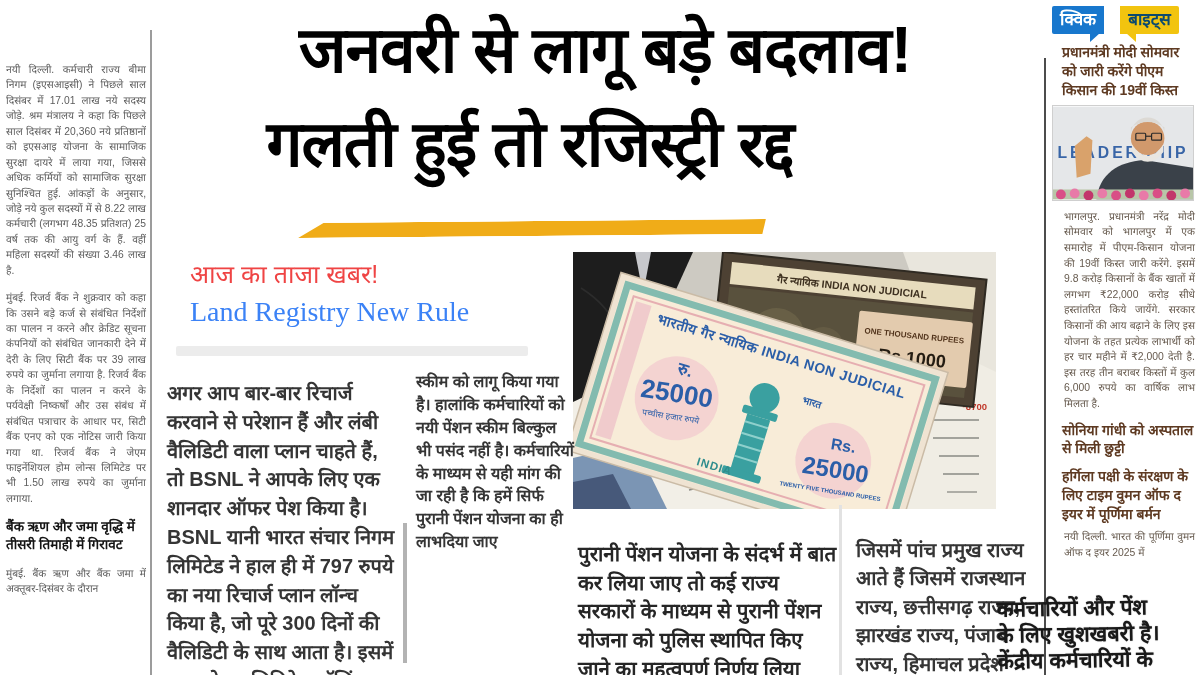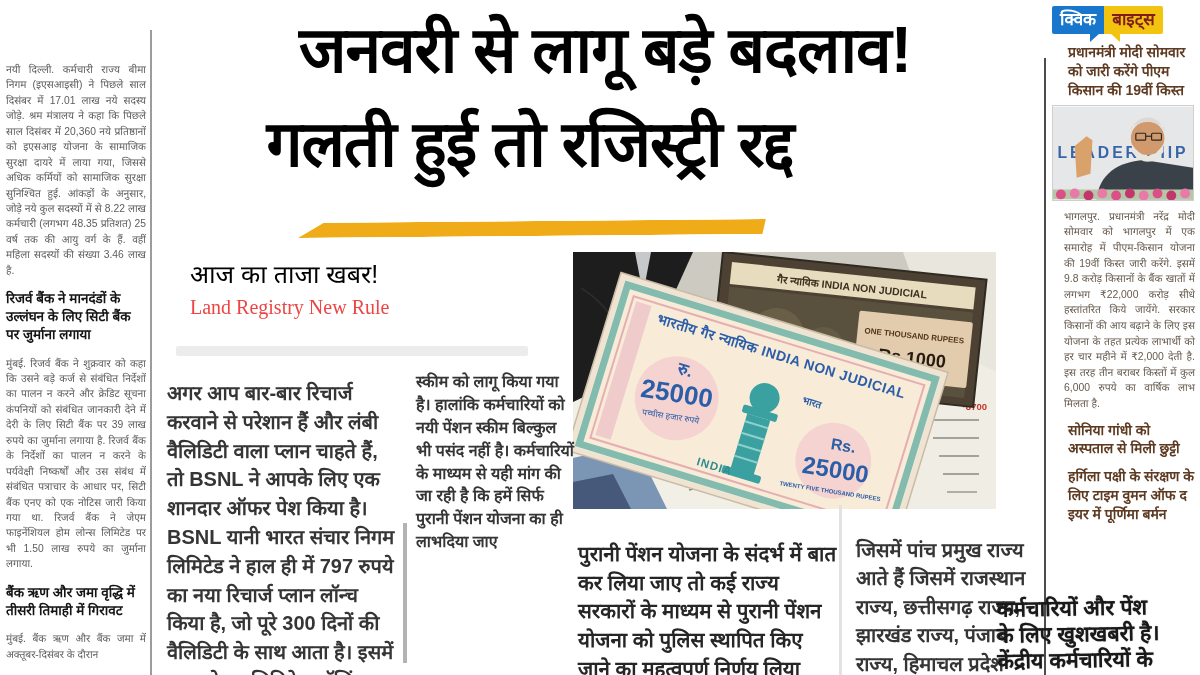--- a/index.html
+++ b/index.html
@@ -12,61 +12,60 @@
   .np-head{font-size:13.5px;font-weight:700;color:#141414;line-height:1.32;margin:0 0 6px 0;}
   .np-body{font-size:10.3px;color:#5c5c5c;line-height:1.5;text-align:justify;margin:12px 0 12px 0;filter:blur(.2px);}
   .v-div{background:#9c9c9c;width:2px;}
 
   
   .headline{font-weight:800;color:#000;text-align:center;white-space:nowrap;letter-spacing:-1px;}
   .hl1{left:165px;top:4px;width:880px;font-size:64px;}
   .hl2{left:180px;top:98px;width:700px;font-size:64px;}
   .accent-bar{left:298px;top:221px;width:468px;height:15px;transform:rotate(-.5deg);
               clip-path:polygon(26px 0,100% 0,99.2% 100%,0 100%);}
-  .kicker-hi{left:190px;top:256px;font-size:25px;color:#000000;}
-  .kicker-en{left:190px;top:296px;font-size:20px;color:#ef4444;font-family:"Liberation Serif","DejaVu Serif",serif;}
+  .kicker-hi{left:190px;top:256px;font-size:25px;color:#ef4444;}
+  .kicker-en{left:190px;top:296px;font-size:28px;color:#3b82f6;font-family:"Liberation Serif","DejaVu Serif",serif;}
   .gray-bar{left:176px;top:346px;width:352px;height:10px;background:#ececec;border-radius:2px;}
 
   
   .news-col{font-weight:600;color:#353535;}
   .col1{left:167px;top:379px;width:228px;font-size:20px;line-height:1.44;}
   .col2{left:416px;top:371px;width:160px;font-size:16px;line-height:1.43;}
   .col3{left:578px;top:540px;width:262px;font-size:20.5px;line-height:1.4;color:#262626;}
   .col4{left:856px;top:536px;width:188px;font-size:20px;line-height:1.42;}
   .col2-line{left:403px;top:523px;width:4px;height:140px;background:#b3b3b3;}
   .col34-line{left:839px;top:505px;width:3px;height:170px;background:#e2e2e2;}
 
   
   .rs-div{left:1044px;top:58px;height:617px;width:2px;background:#4c4c4c;}
   .sidebar{left:1052px;top:6px;width:143px;}
   .logo-row{display:flex;align-items:flex-start;}
   .logo-box{font-weight:700;font-size:17px;padding:5px 8px 6px 8px;position:relative;line-height:1;}
   .logo-blue{color:#fff;border-radius:2px 0 0 2px;}
-  .logo-yellow{color:#7f1d1d;border-radius:0 2px 2px 0;}
+  .logo-yellow{color:#0c4a6e;border-radius:0 2px 2px 0;margin-left:16px;}
   .tail{position:absolute;width:0;height:0;bottom:-8px;}
   .tail-blue{right:4px;border-top:9px solid #1877CD;border-right:10px solid transparent;}
   .tail-yellow{left:6px;border-top:9px solid #F2C40F;border-left:10px solid transparent;}
-  .sb-head{font-size:14px;font-weight:700;color:#5E3A22;line-height:1.35;margin:9px 0 5px 16px;}
+  .sb-head{font-size:14px;font-weight:700;color:#5E3A22;line-height:1.35;margin:9px 0 5px 10px;}
   .sb-body{font-size:10.4px;color:#665a4e;line-height:1.5;text-align:justify;margin:0 0 6px 12px;filter:blur(.2px);}
   .sb-photo{display:block;margin-top:4px;border:1px solid #cfcfcf;}
 
   
   .overlay-text{left:997px;top:596px;width:208px;font-size:21.5px;font-weight:700;color:#191919;
                 line-height:1.2;transform:rotate(-1deg);text-shadow:0 0 1px rgba(40,40,40,.55);}
 
   svg text{font-family:"Liberation Sans","DejaVu Sans",sans-serif;}
 </style>
 </head>
 <body>
 
 <div class="canvas">
 
   <div class="abs left-col">
     <p class="np-body">नयी दिल्ली. कर्मचारी राज्य बीमा निगम (इएसआइसी) ने पिछले साल दिसंबर में 17.01 लाख नये सदस्य जोड़े. श्रम मंत्रालय ने कहा कि पिछले साल दिसंबर में 20,360 नये प्रतिष्ठानों को इएसआइ योजना के सामाजिक सुरक्षा दायरे में लाया गया, जिससे अधिक कर्मियों को सामाजिक सुरक्षा सुनिश्चित हुई. आंकड़ों के अनुसार, जोड़े नये कुल सदस्यों में से 8.22 लाख कर्मचारी (लगभग 48.35 प्रतिशत) 25 वर्ष तक की आयु वर्ग के हैं. वहीं महिला सदस्यों की संख्या 3.46 लाख है.</p>
-    <p class="np-head">रिजर्व बैंक ने मानदंडों के उल्लंघन के लिए सिटी बैंक पर जुर्माना लगाया</p>
     <p class="np-body">मुंबई. रिजर्व बैंक ने शुक्रवार को कहा कि उसने बड़े कर्ज से संबंधित निर्देशों का पालन न करने और क्रेडिट सूचना कंपनियों को संबंधित जानकारी देने में देरी के लिए सिटी बैंक पर 39 लाख रुपये का जुर्माना लगाया है. रिजर्व बैंक के निर्देशों का पालन न करने के पर्यवेक्षी निष्कर्षों और उस संबंध में संबंधित पत्राचार के आधार पर, सिटी बैंक एनए को एक नोटिस जारी किया गया था. रिजर्व बैंक ने जेएम फाइनेंशियल होम लोन्स लिमिटेड पर भी 1.50 लाख रुपये का जुर्माना लगाया.</p>
     <p class="np-head">बैंक ऋण और जमा वृद्धि में तीसरी तिमाही में गिरावट</p>
     <p class="np-body">मुंबई. बैंक ऋण और बैंक जमा में अक्तूबर-दिसंबर के दौरान</p>
   </div>
   <div class="abs v-div" style="left:150px;top:30px;height:645px;"></div>
 
   <div class="abs headline hl2">गलती हुई तो रजिस्ट्री रद्द</div>
   <div class="abs headline hl1">जनवरी से लागू बड़े बदलाव!</div>
   <div class="abs accent-bar" style="background:#F0AC18;"></div>
 
@@ -195,20 +194,21 @@
         <circle cx="92" cy="90" r="5" fill="#e87aa8"></circle>
           <circle cx="106" cy="88" r="5" fill="#d94f86"></circle>
         <circle cx="120" cy="90" r="5" fill="#c2366b"></circle>
           <circle cx="134" cy="88" r="5" fill="#e87aa8"></circle>
       </g>
     </svg>
 
     <p class="sb-body" style="margin-top:8px;">भागलपुर. प्रधानमंत्री नरेंद्र मोदी सोमवार को भागलपुर में एक समारोह में पीएम-किसान योजना की 19वीं किस्त जारी करेंगे. इसमें 9.8 करोड़ किसानों के बैंक खातों में लगभग ₹22,000 करोड़ सीधे हस्तांतरित किये जायेंगे. सरकार किसानों की आय बढ़ाने के लिए इस योजना के तहत प्रत्येक लाभार्थी को हर चार महीने में ₹2,000 देती है. इस तरह तीन बराबर किस्तों में कुल 6,000 रुपये का वार्षिक लाभ मिलता है.</p>
     <p class="sb-head">सोनिया गांधी को अस्पताल से मिली छुट्टी</p>
     <p class="sb-head">हर्गिला पक्षी के संरक्षण के लिए टाइम वुमन ऑफ द इयर में पूर्णिमा बर्मन</p>
+    <p class="sb-body">नयी दिल्ली. भारत की पूर्णिमा वुमन ऑफ द इयर 2025 में</p>
   </div>
 
   <div class="abs overlay-text">
     <div>कर्मचारियों और पेंश</div>
     <div>के लिए खुशखबरी है।</div>
     <div>केंद्रीय कर्मचारियों के</div>
   </div>
 
 </div>
 

